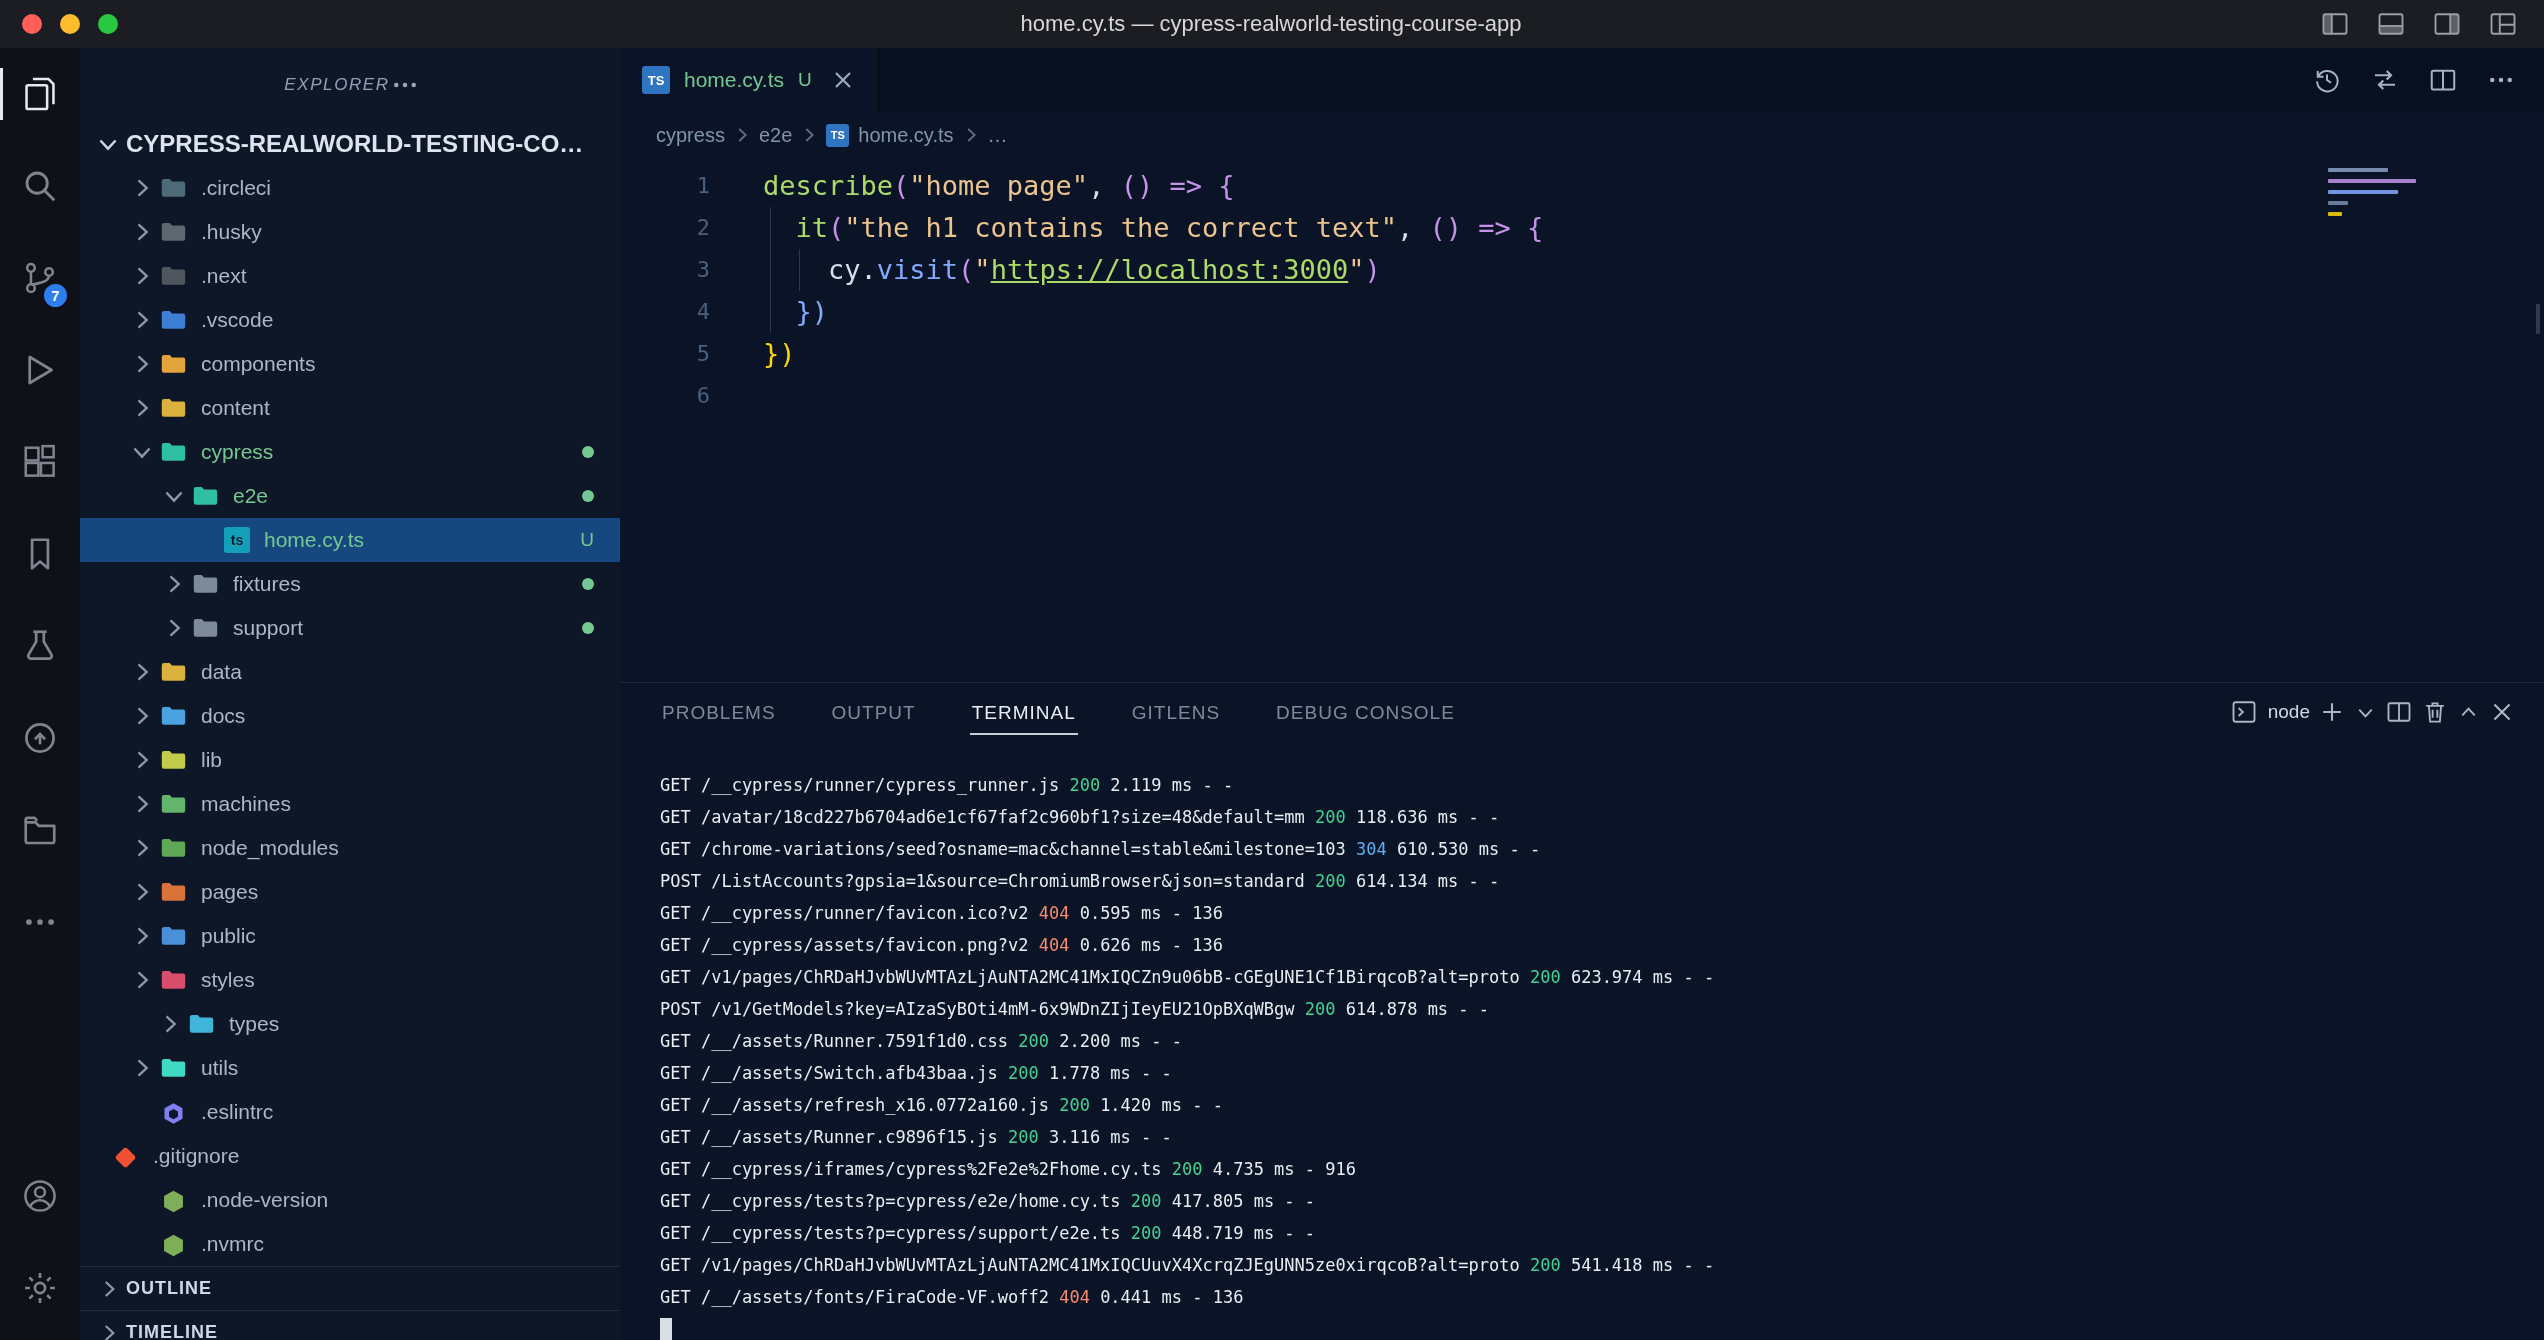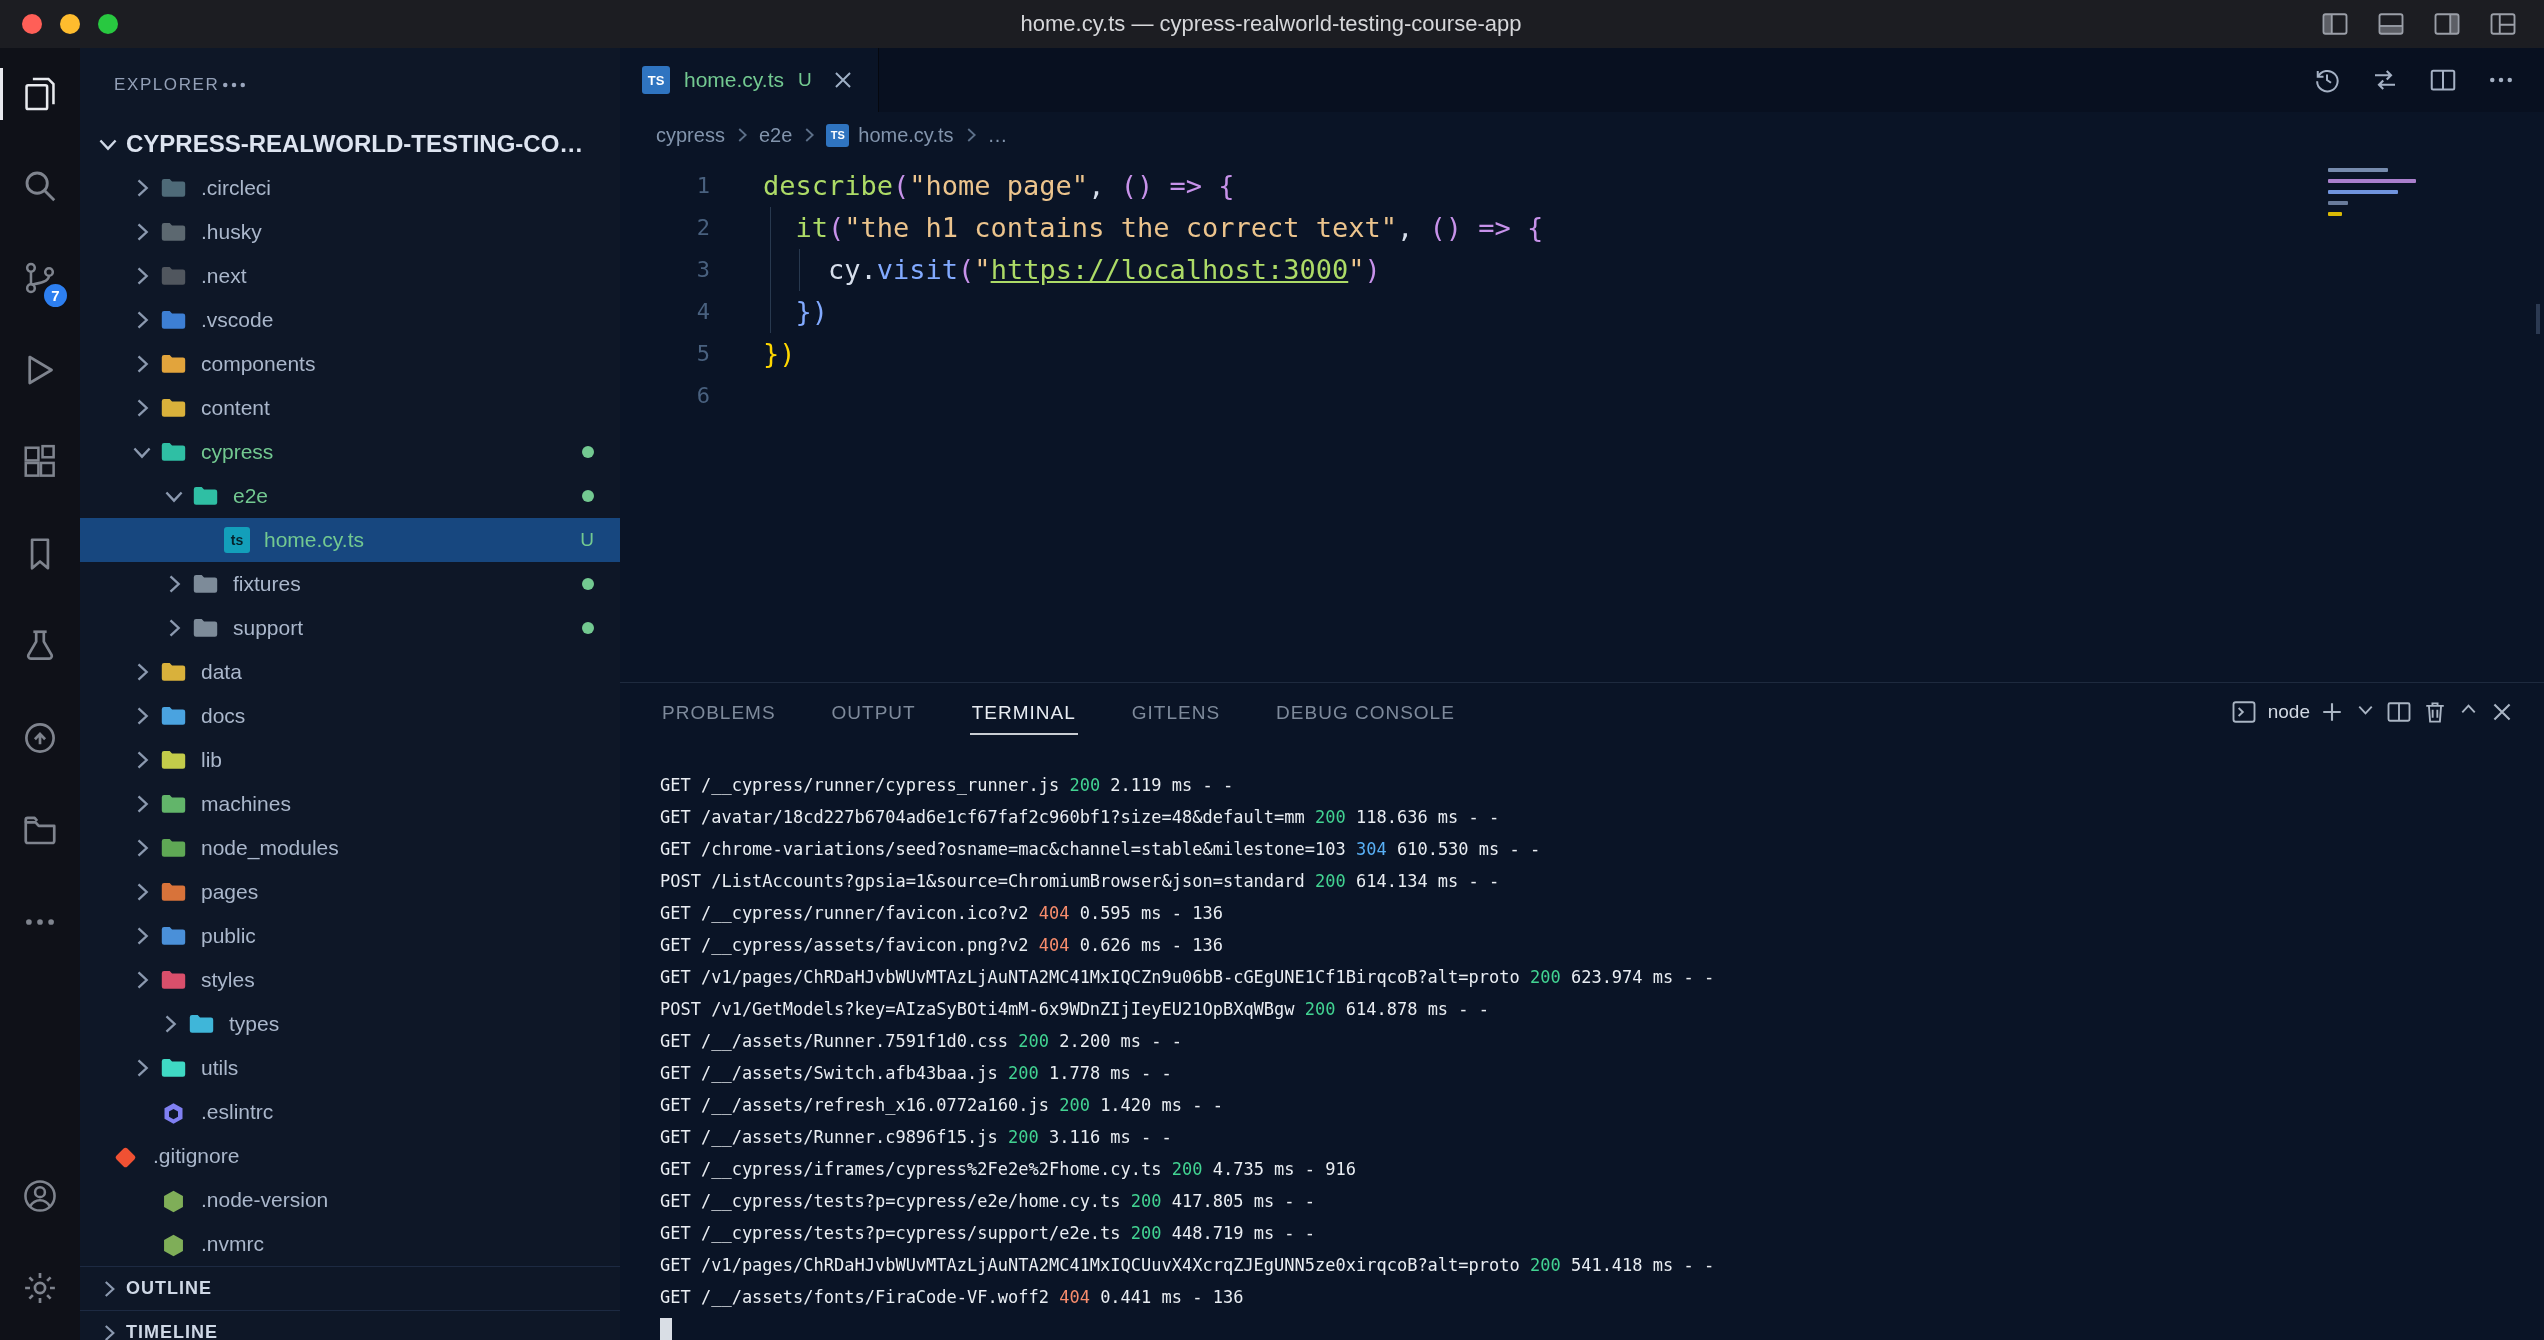--- a/index.html
+++ b/index.html
@@ -20,21 +20,21 @@
   #ab-bottom{margin-top:auto;padding-bottom:6px;}
   .ab-item{position:relative;width:80px;height:92px;display:flex;align-items:center;justify-content:center;color:#7f848e;cursor:pointer;}
   .ab-item.active{color:#e8eaee;}
   .ab-item.active::before{content:"";position:absolute;left:0;top:20px;bottom:20px;width:3px;background:#e8eaee;}
   .ab-item .icon{width:38px;height:38px;}
   .ab-badge{position:absolute;right:11px;bottom:15px;min-width:27px;height:27px;border-radius:14px;background:#2d7ff0;color:#fff;
     font-size:15px;font-weight:700;display:flex;align-items:center;justify-content:center;border:2px solid #0f1118;}
 
   
   .sidebar{position:absolute;left:80px;top:48px;bottom:0;width:540px;background:#0e1727;overflow:hidden;}
-  .sb-header{height:74px;display:flex;align-items:center;justify-content:flex-start;padding:0 30px 0 34px;}
+  .sb-header{height:74px;display:flex;align-items:center;justify-content:center;padding:0 30px 0 34px;font-style:italic;}
   .sb-title{font-size:17px;letter-spacing:1.6px;color:#93a0b7;}
   .sb-more{width:30px;height:30px;color:#9aa6bd;cursor:pointer;}
   #tree{position:absolute;top:74px;left:0;right:0;}
   .trow{height:44px;display:flex;align-items:center;font-size:21px;color:#aab7cb;padding-right:26px;cursor:pointer;}
   .trow.root{padding-left:14px;font-weight:700;color:#dde4f0;font-size:24px;}
   .trow.sel{background:#17477f;}
   .tchev{width:28px;height:28px;flex:0 0 28px;color:#8b99af;margin-right:4px;}
   .trow.root .tchev{color:#cfd8e6;}
   .ticon{width:27px;height:24px;flex:0 0 27px;margin-right:14px;}
   .ficon{display:flex;align-items:center;justify-content:center;border-radius:3px;font-weight:700;font-family:"Liberation Sans",sans-serif;}
@@ -81,21 +81,21 @@
   .minimap{position:absolute;right:116px;top:10px;width:100px;}
   .mm-line{height:4px;border-radius:1px;margin-bottom:7px;opacity:.85;}
   .edit-scroll{position:absolute;right:4px;top:146px;width:4px;height:30px;background:#2c3a52;}
 
   
   .panel{position:absolute;left:620px;top:682px;right:0;bottom:0;background:#0a1426;border-top:1px solid #1e2a3e;}
   .panel-header{height:58px;display:flex;align-items:center;padding:0 28px 0 40px;}
   .panel-tabs{display:flex;gap:52px;}
   .ptab{font-size:19px;letter-spacing:1px;color:#7e8a9b;cursor:pointer;padding:13px 2px 9px;border-bottom:2px solid transparent;}
   .ptab.active{color:#e9edf3;border-bottom-color:#c9cdd3;}
-  .panel-actions{margin-left:auto;display:flex;align-items:flex-start;gap:8px;color:#aab5c4;}
+  .panel-actions{margin-left:auto;display:flex;align-items:center;gap:8px;color:#aab5c4;}
   .shell-pick{display:flex;align-items:center;gap:10px;cursor:pointer;}
   .shell-pick .icon{width:28px;height:28px;}
   .shell-label{font-size:19px;color:#d2d9e3;}
   .panel-actions .icon{width:28px;height:28px;cursor:pointer;}
   .panel-actions .icon.small{width:23px;height:23px;}
   .terminal{position:absolute;left:0;right:0;top:58px;bottom:0;padding:28px 0 0 40px;
     font-family:"DejaVu Sans Mono","Liberation Mono",monospace;font-size:17px;}
   .term-line{height:32px;line-height:32px;white-space:pre;color:#e9edf2;}
   .st-ok{color:#42d392}.st-redirect{color:#59b0f6}.st-error{color:#f78c6c}
   .term-cursor{width:12px;height:26px;background:#d9dee5;margin-top:5px;}

